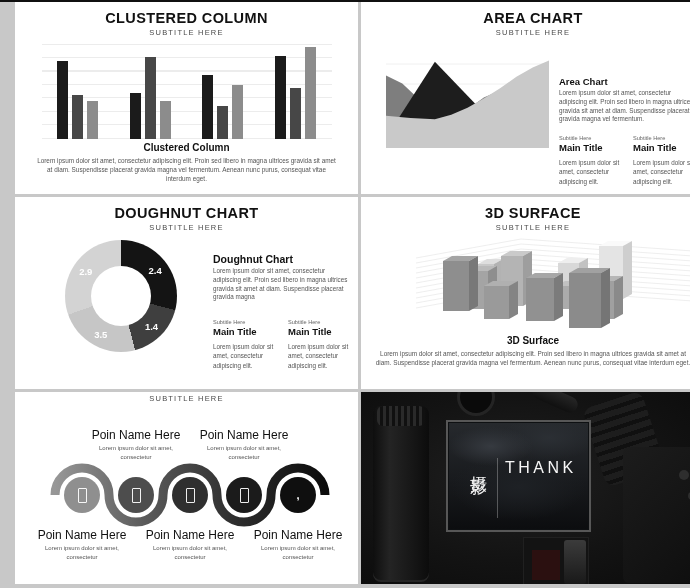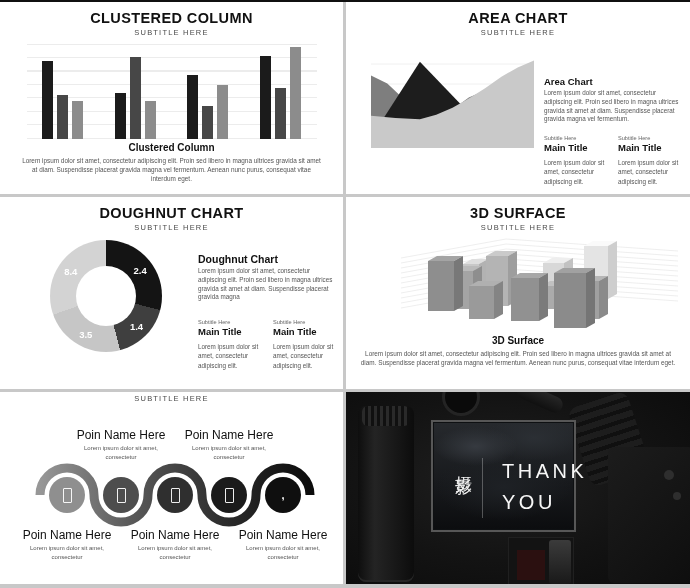--- a/index.html
+++ b/index.html
@@ -1,20 +1,20 @@
 <!DOCTYPE html>
 <html><head>
 <meta charset="utf-8">
 <style>
   * { margin:0; padding:0; box-sizing:border-box; }
   html,body { width:690px; height:588px; }
   body { font-family:"Liberation Sans","DejaVu Sans",sans-serif; background:#c8c8c8; }
   .page { width:690px; height:588px; background:#c8c8c8; overflow:hidden; }
   .topline { height:2px; background:#101010; }
-  .grid { display:grid; grid-template-columns:343px 344px; grid-template-rows:192px 192px 192px; gap:3px; }
+  .grid { display:grid; grid-template-columns:343px 344px; grid-template-rows:192px 192px 192px; gap:3px;padding-left:15px; }
   .slide { background:#ffffff; position:relative; overflow:hidden; }
 
   .s-title { text-align:center; font-size:14.5px; font-weight:700; color:#111; letter-spacing:.4px; padding-top:8px; }
   .s-sub   { text-align:center; font-size:7.5px; color:#4a4a4a; letter-spacing:1.2px; margin-top:2px; }
 
   
   .bar-chart { width:290px; height:95px; margin:7px auto 3px auto; display:flex; justify-content:space-around; align-items:flex-end;
     background-image:repeating-linear-gradient(to top,#ececec 0 1px,transparent 1px 13.5px); }
   .bar-group { display:flex; align-items:flex-end; gap:4px; height:100%; }
   .bar { width:11px; }
@@ -72,21 +72,21 @@
   .ty-frame { position:absolute; left:85px; top:28px; width:145px; height:112px; border:2px solid #575757; background:#0e1012; }
   .ty-photo { position:absolute; inset:1px;
     background:
       radial-gradient(60px 28px at 30% 22%, #363a40 0%, transparent 70%),
       radial-gradient(70px 32px at 72% 14%, #2b2f34 0%, transparent 70%),
       radial-gradient(90px 45px at 50% 60%, #1e2125 0%, transparent 75%),
       linear-gradient(180deg,#26292d 0%,#181a1d 55%,#0c0d0f 100%); }
   .ty-vert { position:absolute; left:106px; top:70px; writing-mode:vertical-rl; text-orientation:upright;
     color:#f2f2f2; font-size:17px; font-weight:500; letter-spacing:3px; }
   .ty-div { position:absolute; left:136px; top:66px; width:1px; height:60px; background:rgba(255,255,255,.28); }
-  .ty-thanks { position:absolute; left:156px; top:64px; color:#f7f7f7; font-size:20px; letter-spacing:3.5px; line-height:1.55; font-weight:400; }
+  .ty-thanks { position:absolute; left:144px; top:64px; color:#f7f7f7; font-size:16px; letter-spacing:3.5px; line-height:1.55; font-weight:400; }
   .ty-flash { position:absolute; left:162px; top:145px; width:66px; height:50px; background:#131313; border:1px solid #202020; }
   .ty-flash-red { position:absolute; left:8px; top:12px; width:28px; height:30px; background:#2b1010; }
   .ty-flash-head { position:absolute; right:2px; top:2px; width:22px; height:44px; border-radius:3px;
     background:linear-gradient(#3b3b3b,#191919); }
 </style>
 </head>
 <body>
 
 <div class="page">
   <div class="topline"></div>
@@ -152,21 +152,21 @@
     </section>
 
     <section class="slide">
       <div class="s-title">DOUGHNUT CHART</div>
       <div class="s-sub">SUBTITLE HERE</div>
       <div class="doughnut" id="doughnut" style="background: conic-gradient(rgb(20, 20, 20) 0deg, rgb(20, 20, 20) 104.6deg, rgb(63, 63, 63) 104.6deg, rgb(63, 63, 63) 165.4deg, rgb(198, 198, 198) 165.4deg, rgb(198, 198, 198) 250.5deg, rgb(211, 211, 211) 250.5deg, rgb(211, 211, 211) 360deg);">
           <div class="dough-hole" style="inset: 23%;"></div>
           <span class="dough-label" style="left: 80.461%; top: 26.4548%; color: rgb(255, 255, 255);">2.4</span>
           <span class="dough-label" style="left: 77.2236%; top: 77.2236%; color: rgb(255, 255, 255);">1.4</span>
           <span class="dough-label" style="left: 31.9414%; top: 84.002%; color: rgb(255, 255, 255);">3.5</span>
-          <span class="dough-label" style="left: 18.5672%; top: 27.7688%; color: rgb(255, 255, 255);">8.4</span>
+          <span class="dough-label" style="left: 18.5672%; top: 27.7688%; color: rgb(255, 255, 255);">2.9</span>
         </div>
       <div class="side-text" style="left:198px; top:56px; width:140px;">
         <div class="side-h" style="font-size:10.5px;">Doughnut Chart</div>
         <div class="side-b">Lorem ipsum dolor sit amet, consectetur adipiscing elit. Proin sed libero in magna ultrices gravida sit amet at diam. Suspendisse placerat gravida magna</div>
         <div class="cols" style="margin-top:17px;">
           <div class="col">
             <div class="col-sub">Subtitle Here</div>
             <div class="col-h">Main Title</div>
             <div class="col-b">Lorem ipsum dolor sit amet, consectetur adipiscing elit.</div>
           </div>
@@ -331,18 +331,17 @@
         <div class="ty-photo"></div>
       </div>
       <div class="ty-flash">
         <div class="ty-flash-red"></div>
         <div class="ty-flash-head"></div>
       </div>
       <div class="ty-vert">摄影</div>
       <div class="ty-div"></div>
       <div class="ty-thanks">
         <div>THANK</div>
-        <div>YOU</div>
       </div>
     </section>
 
   </div>
 </div>
 
 </body></html>

